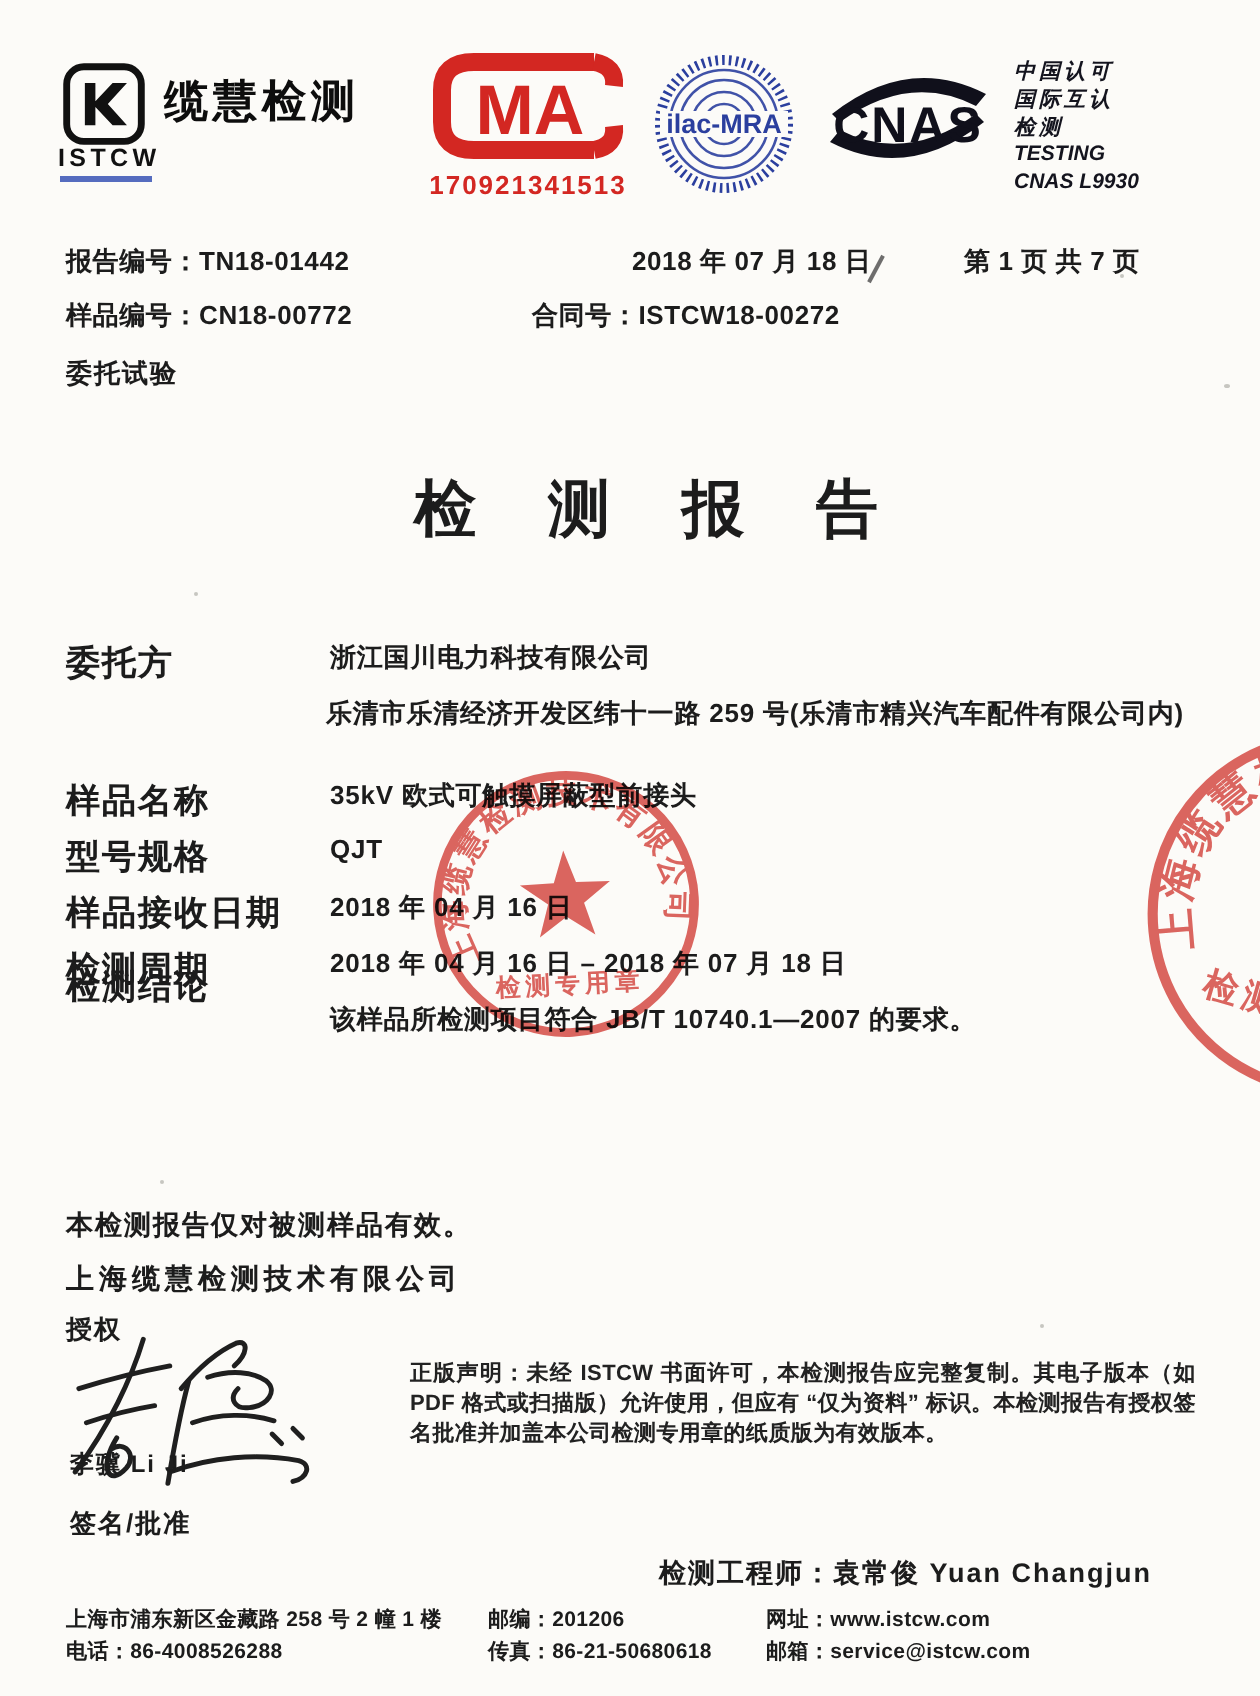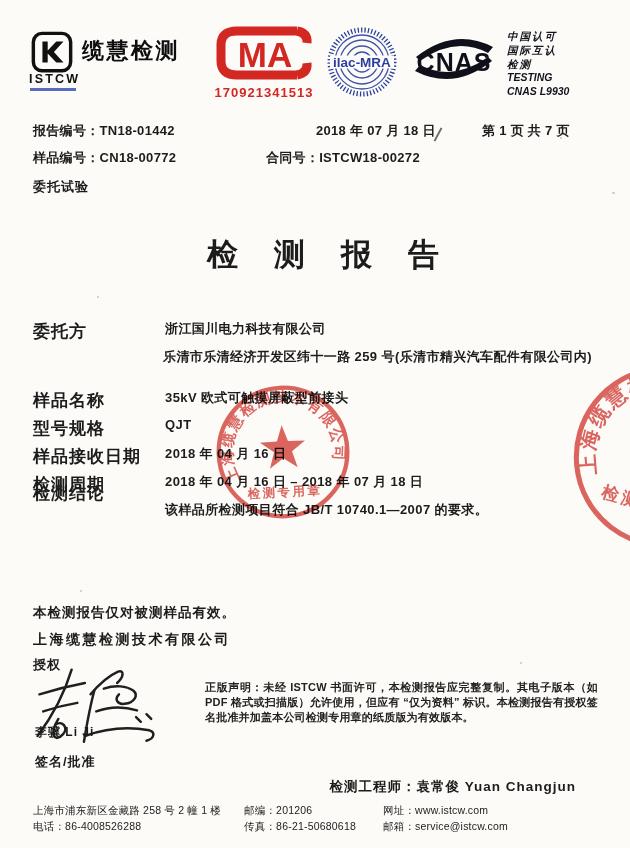--- a/index.html
+++ b/index.html
@@ -6,21 +6,21 @@
   .page{position:relative;width:630px;height:848px;margin:0 auto;background:#fcfbf8;
         font-family:"Liberation Sans","DejaVu Sans",sans-serif;color:#1c1c1c;overflow:hidden;}
   .abs{position:absolute;white-space:nowrap;}
   .b{font-weight:bold;}
   .meta{font-size:13px;font-weight:bold;letter-spacing:0.3px;}
   .label{font-size:17px;font-weight:bold;letter-spacing:1px;}
   .val{font-size:13px;font-weight:bold;letter-spacing:0.4px;}
   .title{font-size:31px;font-weight:bold;letter-spacing:36px;}
   .accr{font-size:10.5px;font-weight:bold;line-height:13.8px;color:#14141e;}
   .accr .cjk{letter-spacing:2px;}
-  .foot{font-size:10.5px;font-weight:normal;line-height:15.5px;letter-spacing:0.2px;}
+  .foot{font-size:10.5px;font-weight:bold;line-height:15.5px;letter-spacing:0.2px;}
   .disclaimer{font-size:11px;font-weight:bold;line-height:14.8px;letter-spacing:0.2px;
               white-space:normal;text-align:justify;color:#222;}
   .stamp{mix-blend-mode:multiply;opacity:0.82;pointer-events:none;}
   .speck{position:absolute;background:#9a9a94;border-radius:50%;opacity:.55;}
   .penmark{position:absolute;width:2px;height:15px;background:#4a4a4a;transform:rotate(28deg);opacity:.8;}
 </style>
 </head>
 <body>
 
 <div class="page">

